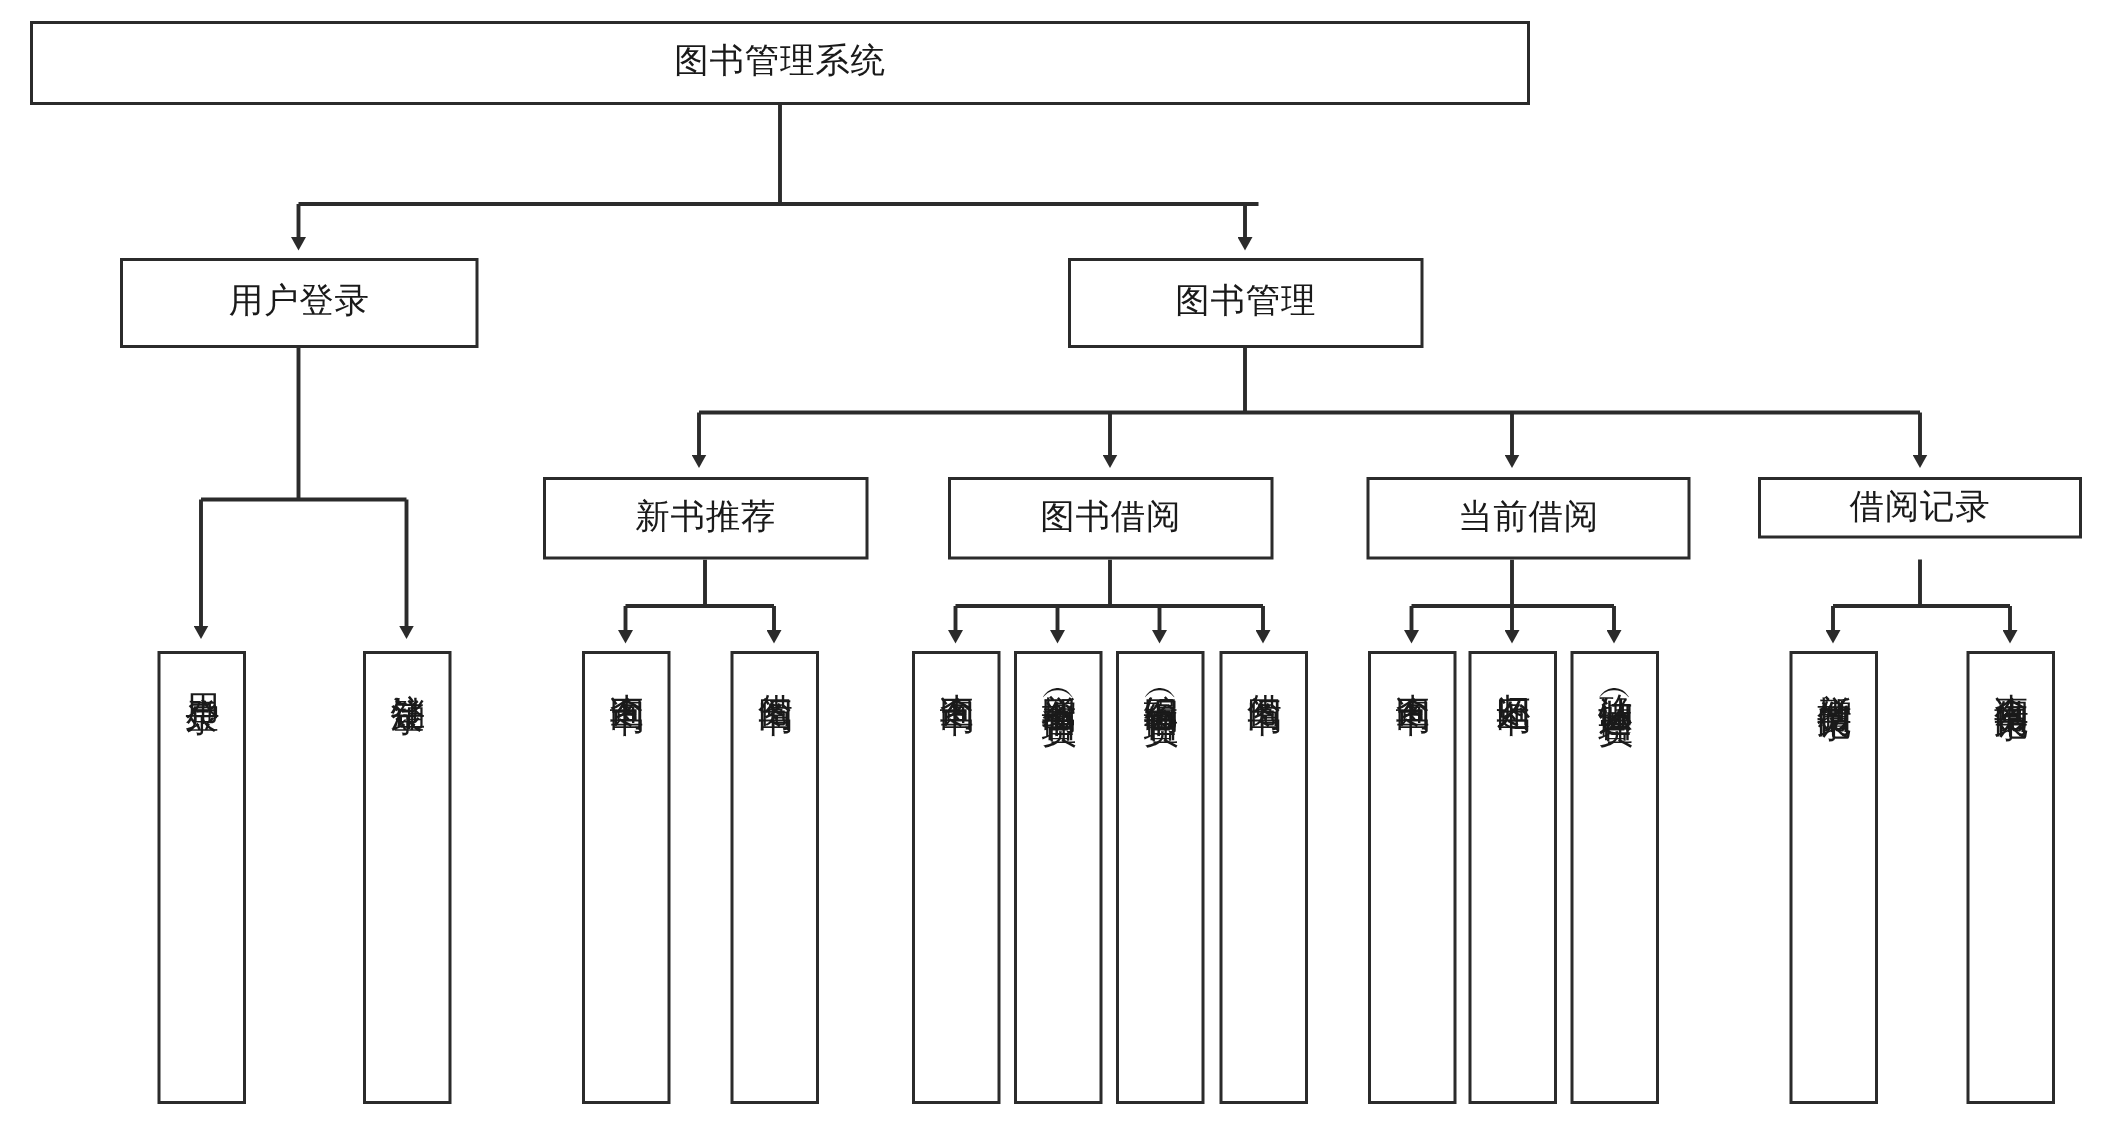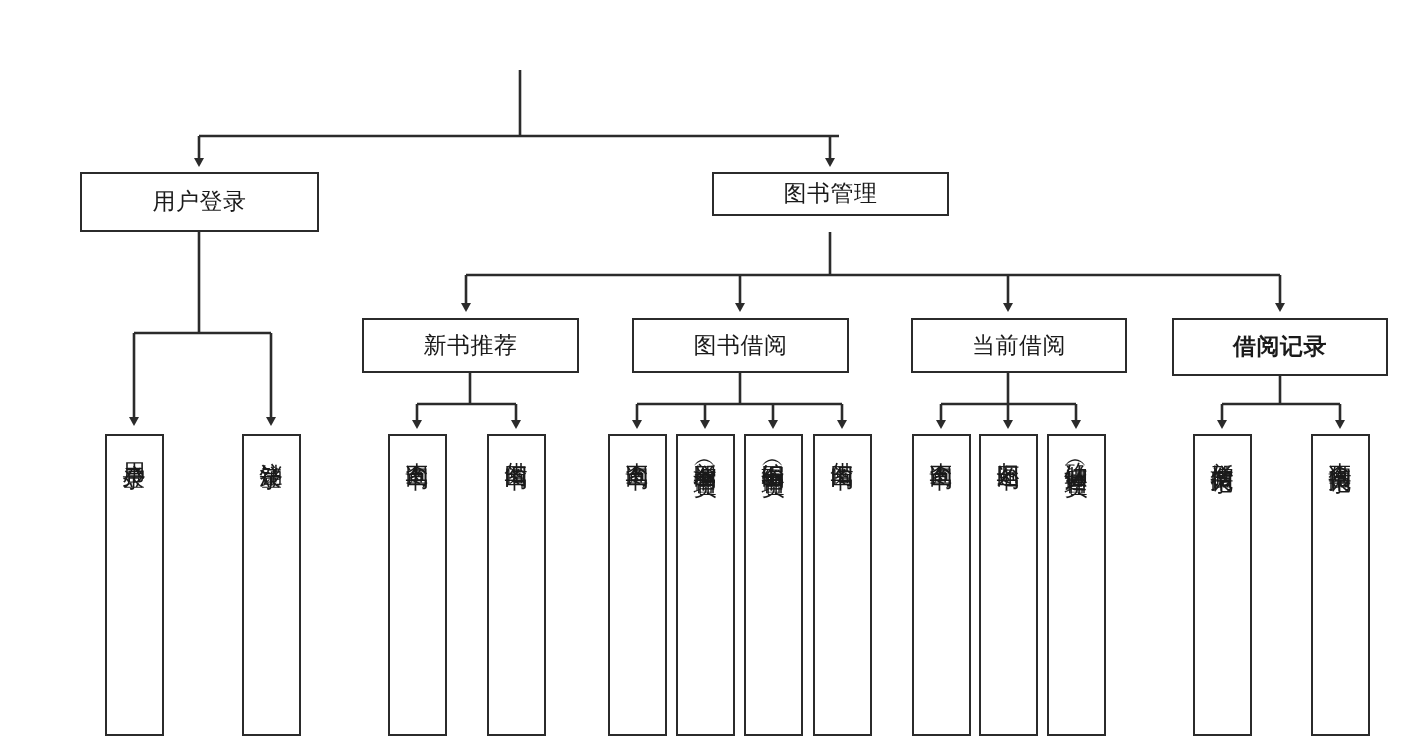--- a/index.html
+++ b/index.html
@@ -126,42 +126,45 @@
       <path d="M1008,404 L1008,421" marker-end="url(#arrowhead)"></path>
       <path d="M1076,404 L1076,421" marker-end="url(#arrowhead)"></path>
 
       <path d="M1280,373 L1280,404"></path>
       <path d="M1222,404 L1340,404"></path>
       <path d="M1222,404 L1222,421" marker-end="url(#arrowhead)"></path>
       <path d="M1340,404 L1340,421" marker-end="url(#arrowhead)"></path>
     </g>
   </svg>
 
+  <div class="node horiz root" style="left:20px; top:14px; width:1000px; height:56px;">
+    <span class="label">图书管理系统</span>
+  </div>
 
   <div class="node horiz" style="left:80px; top:172px; width:239px; height:60px;">
     <span class="label">用户登录</span>
   </div>
 
-  <div class="node horiz" style="left:712px; top:172px; width:237px; height:44px;">
+  <div class="node horiz" style="left:712px; top:172px; width:237px; height:60px;">
     <span class="label">图书管理</span>
   </div>
 
   <div class="node horiz" style="left:632px; top:318px; width:217px; height:55px;">
     <span class="label">图书借阅</span>
   </div>
 
   <div class="node horiz" style="left:362px; top:318px; width:217px; height:55px;">
     <span class="label">新书推荐</span>
   </div>
 
   <div class="node horiz" style="left:901px; top:318px; width:216px; height:55px;margin-left:10px;">
     <span class="label">当前借阅</span>
   </div>
 
-  <div class="node horiz" style="left:1172px; top:318px; width:216px; height:58px;font-weight:bold;">
+  <div class="node horiz" style="left:1172px; top:318px; width:216px; height:41px;">
     <span class="label">借阅记录</span>
   </div>
 
   <div class="node vert" style="left:105px; top:434px; width:59px; height:302px;">
     <span class="label">用户登录</span>
   </div>
 
   <div class="node vert" style="left:242px; top:434px; width:59px; height:302px;">
     <span class="label">注销登录</span>
   </div>

